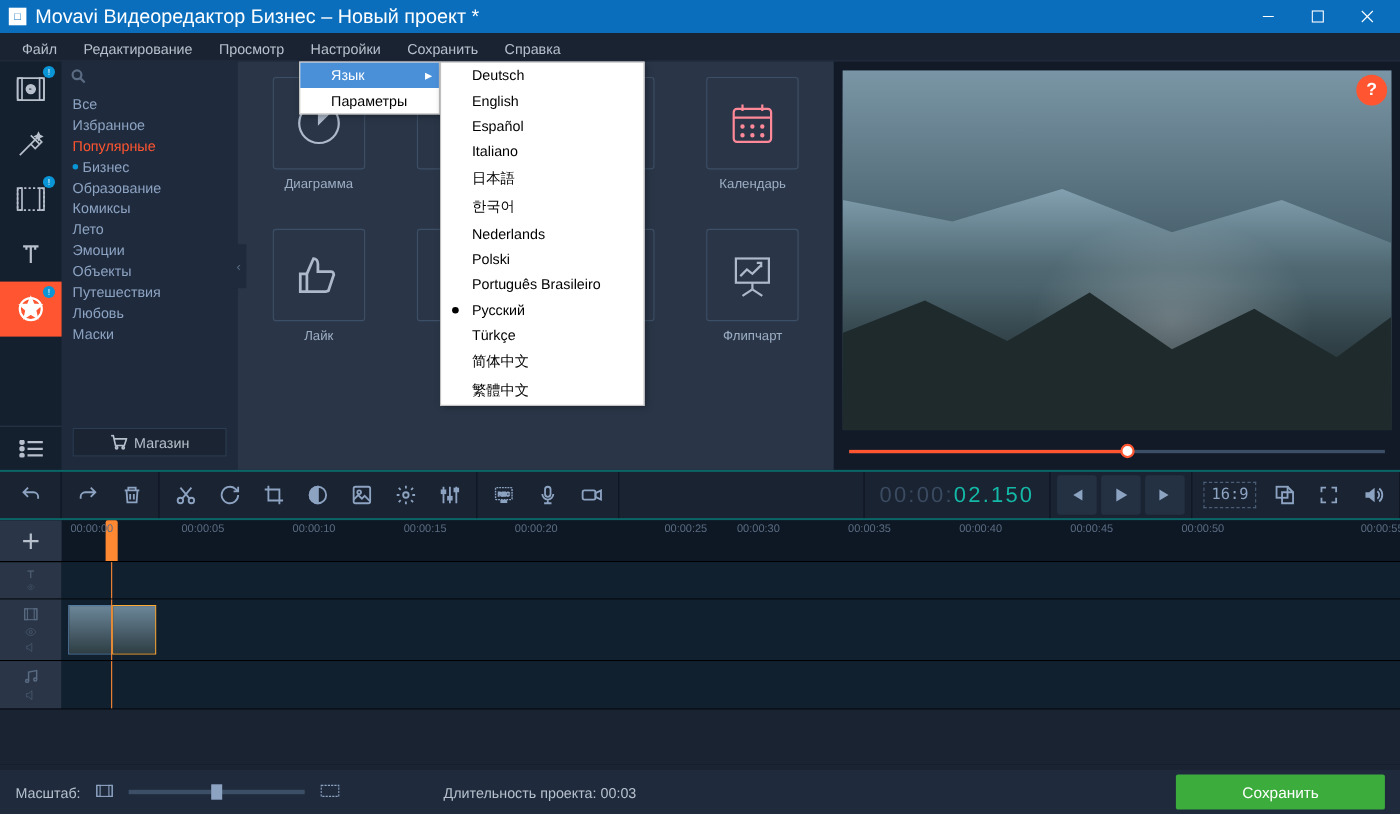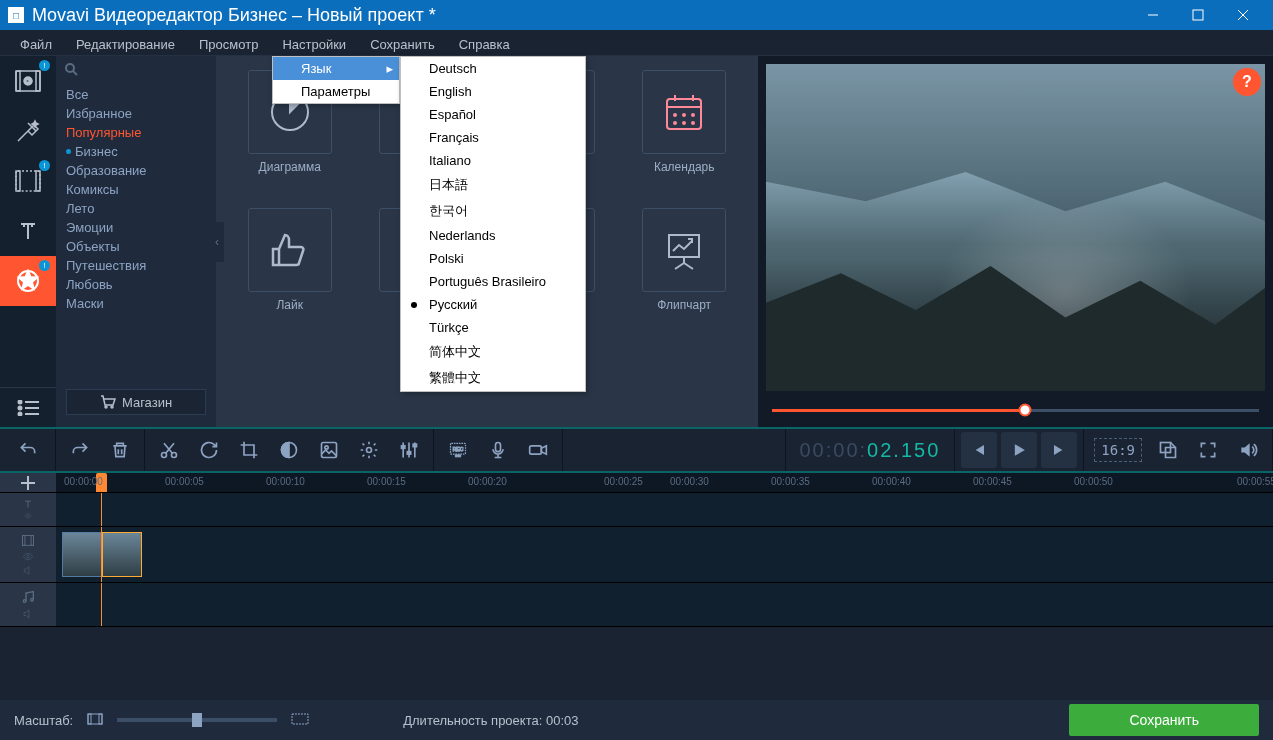--- a/index.html
+++ b/index.html
@@ -54,21 +54,21 @@
 .toolbars { height:44px; display:flex; background:#1a2332; border-bottom:2px solid #0a6566; }
 .tgroup { display:flex; align-items:center; border-right:1px solid #0d1522; padding:0 4px; }
 .tbtn { width:36px; height:36px; display:flex; align-items:center; justify-content:center; cursor:pointer; color:#8da3c2; margin:0 2px; border-radius:3px; }
 .tbtn svg { width:20px; height:20px; }
 .tcode { font-family:monospace; font-size:20px; letter-spacing:2px; padding:0 10px; display:flex; align-items:center; height:100%; }
 .tcode .dim { color:#3a4a60; }
 .tcode .bright { color:#14b8a6; }
 .tbtn.play { background:#243142; }
 .aspect { font-family:monospace; font-size:14px; border:1px dashed #4a5e78; padding:3px 6px; color:#8da3c2; margin:0 6px; }
 
-.ruler { height:20px; background:#0e1824; display:flex; border-bottom:1px solid #000; position:relative; }
+.ruler { height:38px; background:#0e1824; display:flex; border-bottom:1px solid #000; position:relative; }
 .addbtn { width:56px; height:100%; display:flex; align-items:center; justify-content:center; background:#2a3648; cursor:pointer; }
 .addbtn.plus svg { color:#b7c0cc; }
 .tickarea { flex:1; position:relative; font-size:10px; color:#5a6b82; font-family:monospace; }
 .tick { position:absolute; top:3px; }
 .playhead-r { position:absolute; top:0; width:11px; height:100%; background:#ff8833; border-radius:2px 2px 0 0; cursor:pointer; }
 
 .tracks { background:#0c141f; }
 .track { display:flex; border-bottom:1px solid #000; }
 .thead { width:56px; background:#2a3648; display:flex; flex-direction:column; align-items:center; justify-content:center; gap:3px; padding:6px 0; color:#5a6b82; }
 .thead svg { width:16px; height:16px; }
@@ -597,23 +597,20 @@
     <div class="ditem">
       <span>Deutsch</span>
     </div>
     <div class="ditem">
       <span>English</span>
     </div>
     <div class="ditem">
       <span>Español</span>
     </div>
     <div class="ditem">
-      <span>Français</span>
-    </div>
-    <div class="ditem">
       <span>Italiano</span>
     </div>
     <div class="ditem">
       <span>日本語</span>
     </div>
     <div class="ditem">
       <span>한국어</span>
     </div>
     <div class="ditem">
       <span>Nederlands</span>

